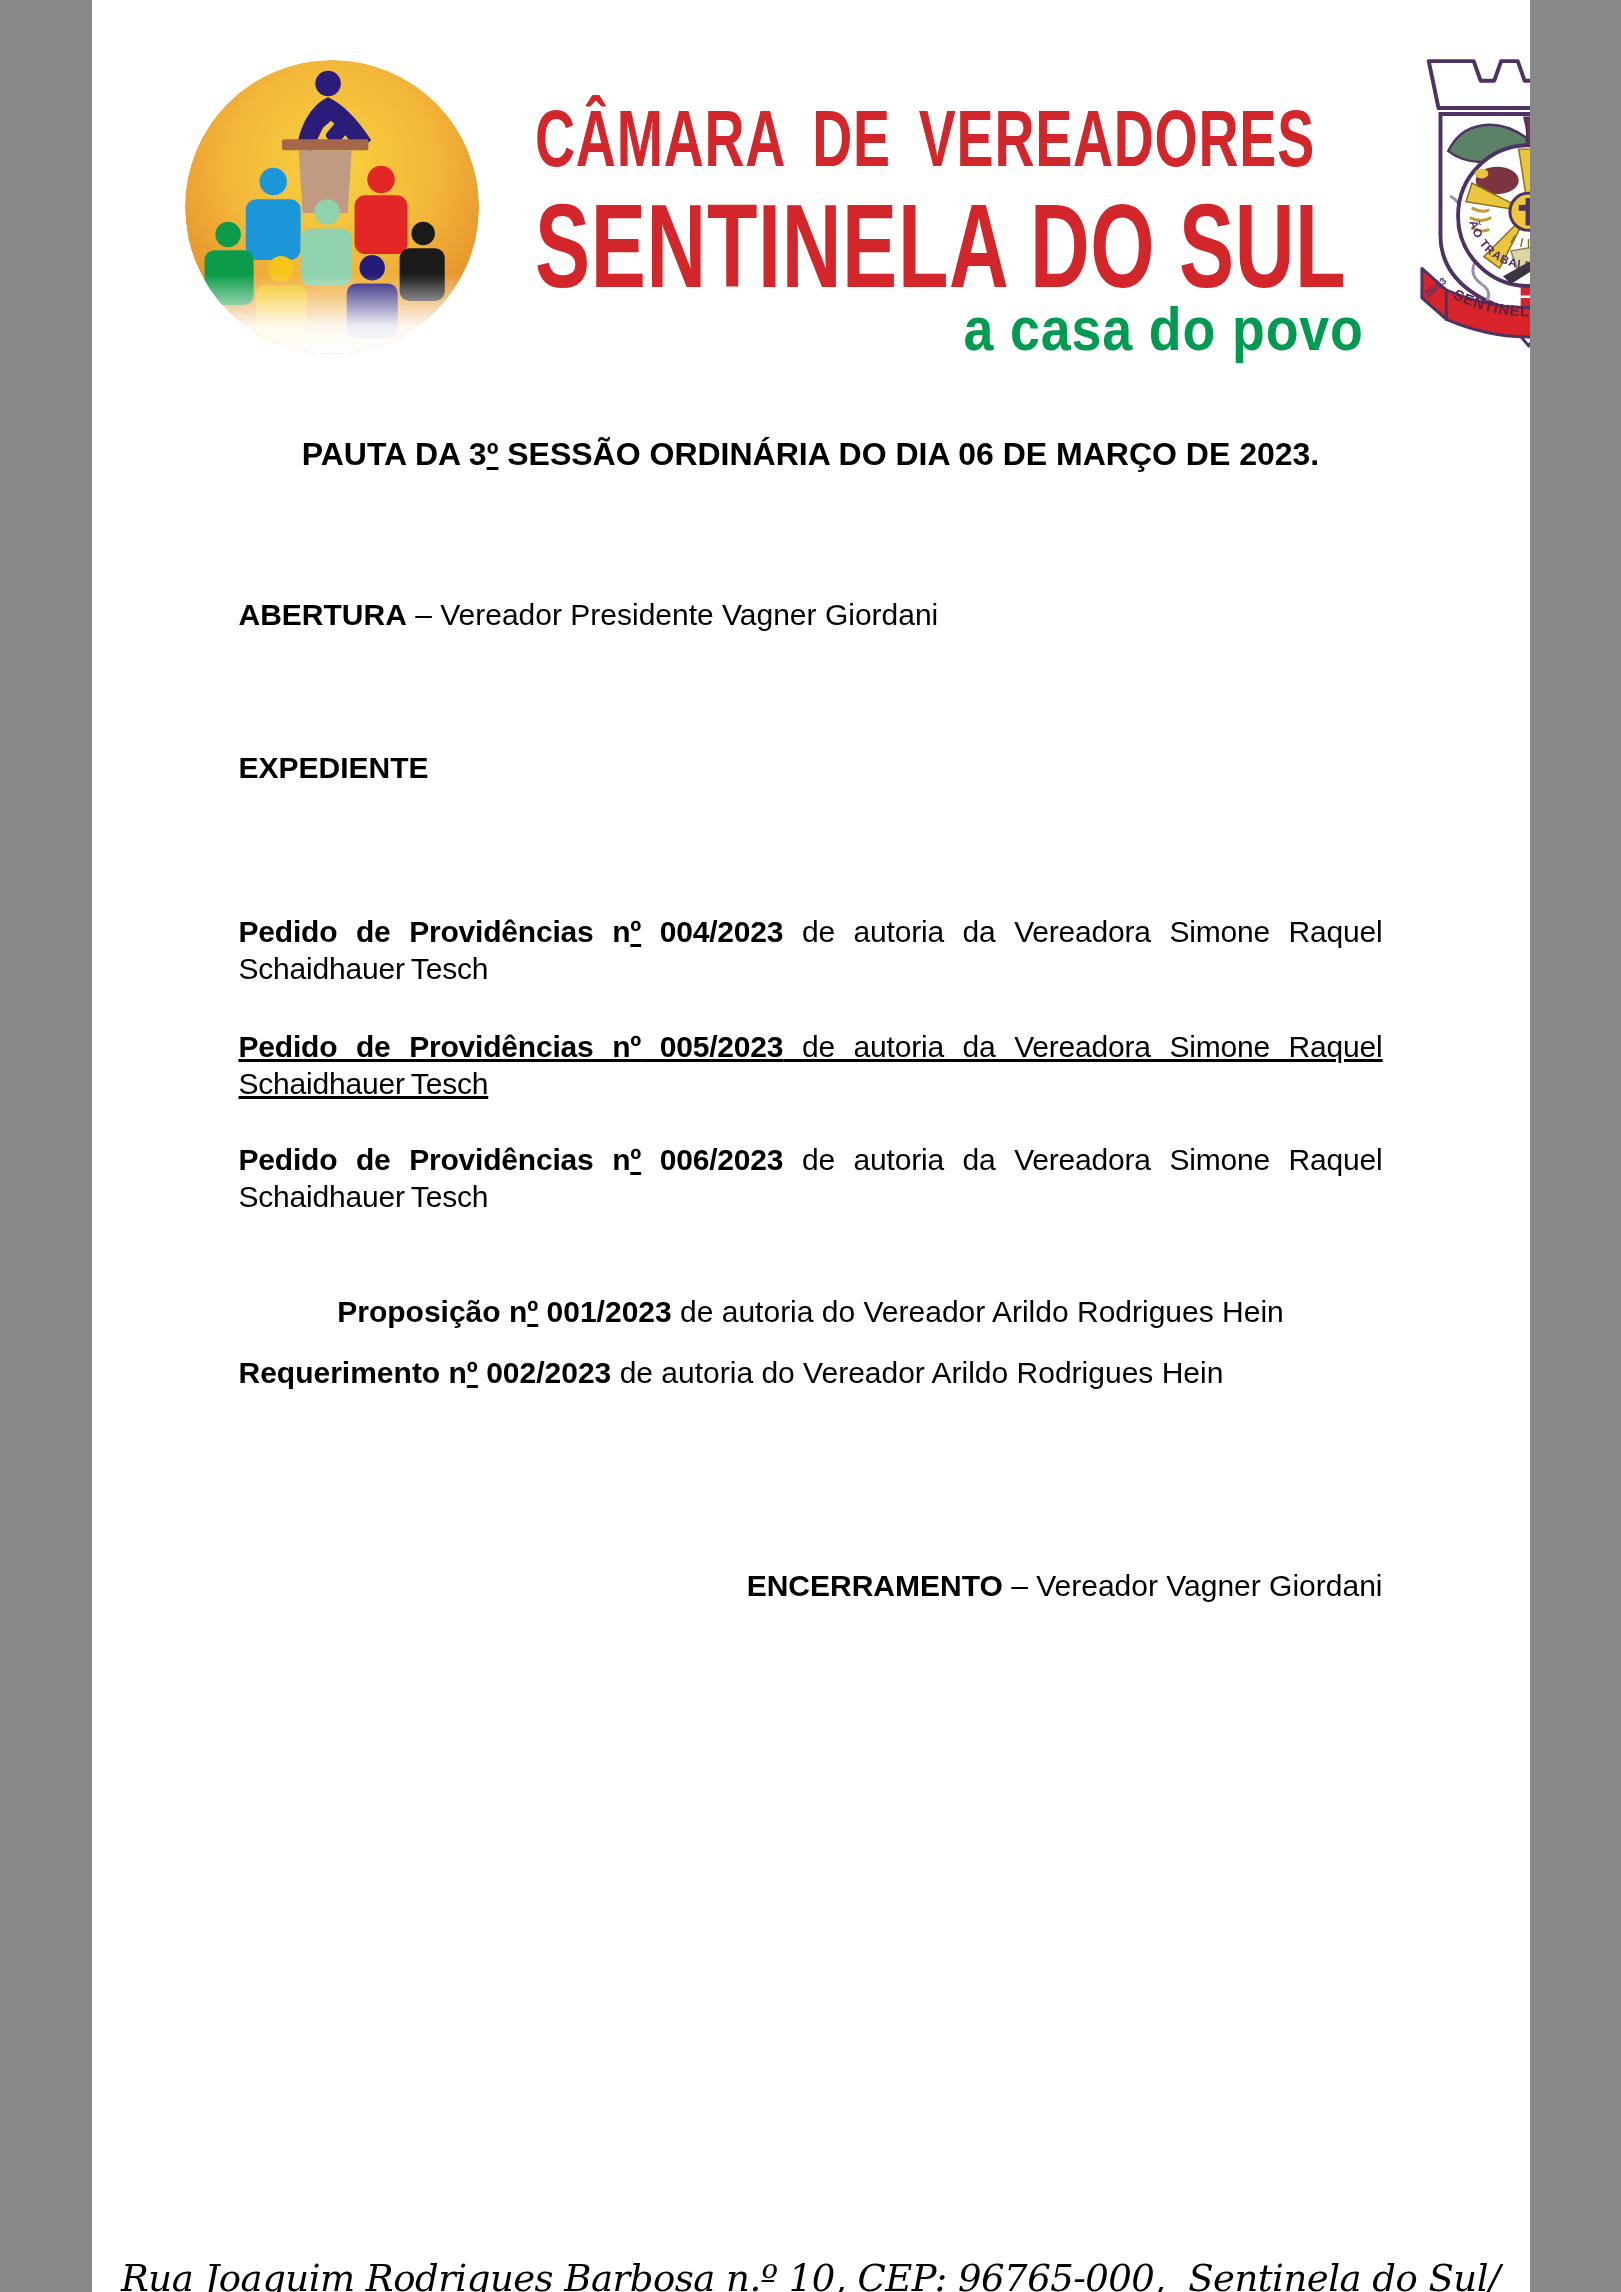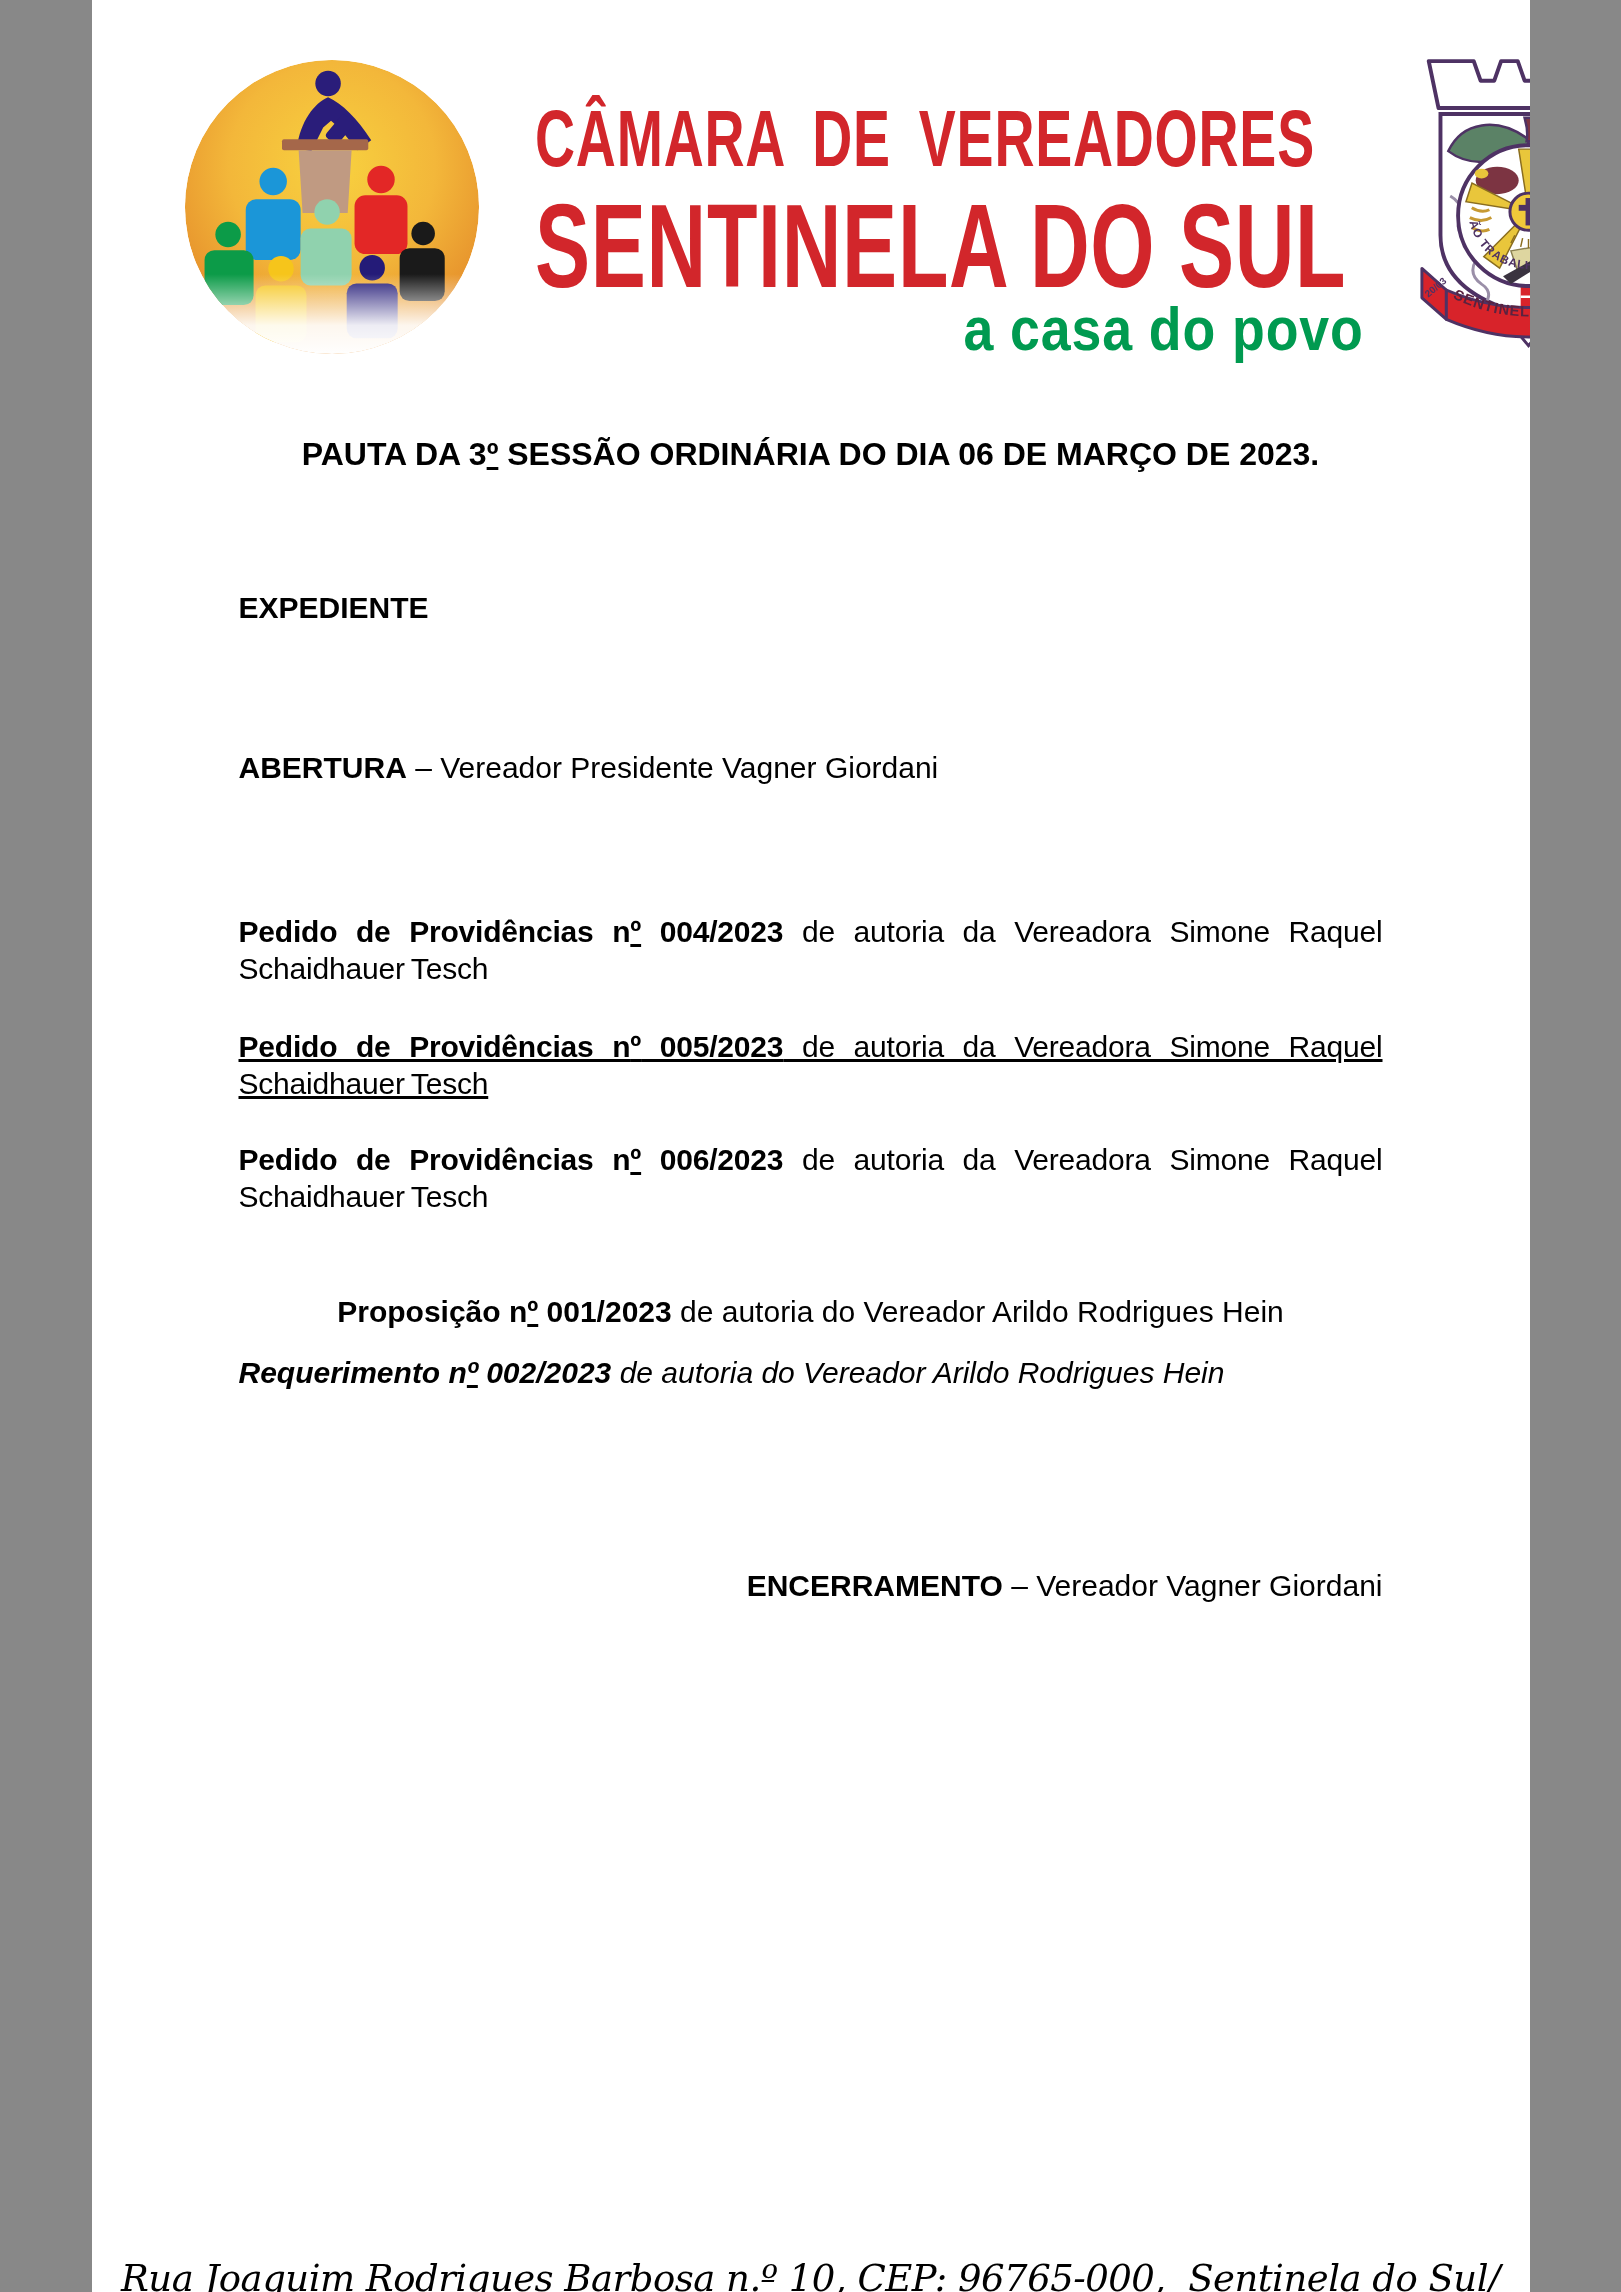--- a/index.html
+++ b/index.html
@@ -48,21 +48,21 @@
   .content .ord { text-decoration:underline; }
   .justify { text-align:justify; letter-spacing:-0.2px; word-spacing:-1.5px; }
 
   p[data-pid="abertura"]     { margin-top:123px; }
   p[data-pid="expediente"]   { margin-top:116px; }
   p[data-pid="ata"]          { margin-top:78px;  }
   p[data-pid="pedido-004"]   { margin-top:127px; }
   p[data-pid="pedido-005"]   { margin-top:41px;text-decoration:underline;  }
   p[data-pid="pedido-006"]   { margin-top:39px;  }
   p[data-pid="proposicao"]   { margin-top:78px;text-align:center;  }
-  p[data-pid="requerimento"] { margin-top:23.5px;font-style:italic;  }
+  p[data-pid="requerimento"] { margin-top:23.5px;  }
   p[data-pid="encerramento"] { margin-top:176px;text-align:right; }
 
   
   .doc-footer {
     position:absolute; left:0; top:2099px; width:100%;
     text-align:center;
     font-family:"DejaVu Serif", serif;
     font-style:italic;
     font-size:37px; line-height:72px;
     letter-spacing:-0.5px;
@@ -248,22 +248,22 @@
         <text font-size="15" font-weight="bold" fill="#5a2340" letter-spacing="1">
           <textPath href="#ribbonPath" startOffset="50%" text-anchor="middle">SENTINELA DO SUL</textPath>
         </text>
       </svg>
     </div>
   </div>
 
   <div class="content">
     <h1 class="doc-title"><span class="b">PAUTA DA 3</span><span class="b ord">º</span><span class="b"> SESSÃO ORDINÁRIA DO DIA 06 DE MARÇO DE 2023.</span></h1>
     <div id="paragraphs">
+        <p data-pid="abertura"><span class="b">ABERTURA</span><span> – Vereador Presidente Vagner Giordani</span></p>
         <p data-pid="expediente"><span class="b">EXPEDIENTE</span></p>
-        <p data-pid="abertura"><span class="b">ABERTURA</span><span> – Vereador Presidente Vagner Giordani</span></p>
         <p data-pid="pedido-004" class="justify"><span class="b">Pedido de Providências n</span><span class="b ord">º</span><span class="b"> 004/2023</span><span> de autoria da Vereadora Simone Raquel Schaidhauer Tesch</span></p>
         <p data-pid="pedido-005" class="justify"><span class="b">Pedido de Providências n</span><span class="b ord">º</span><span class="b"> 005/2023</span><span> de autoria da Vereadora Simone Raquel Schaidhauer Tesch</span></p>
         <p data-pid="pedido-006" class="justify"><span class="b">Pedido de Providências n</span><span class="b ord">º</span><span class="b"> 006/2023</span><span> de autoria da Vereadora Simone Raquel Schaidhauer Tesch</span></p>
         <p data-pid="proposicao"><span class="b">Proposição n</span><span class="b ord">º</span><span class="b"> 001/2023</span><span> de autoria do Vereador Arildo Rodrigues Hein</span></p>
         <p data-pid="requerimento"><span class="b">Requerimento n</span><span class="b ord">º</span><span class="b"> 002/2023</span><span> de autoria do Vereador Arildo Rodrigues Hein</span></p>
         <p data-pid="encerramento"><span class="b">ENCERRAMENTO</span><span> – Vereador Vagner Giordani</span></p>
       </div>
   </div>
 
   <div class="doc-footer">

